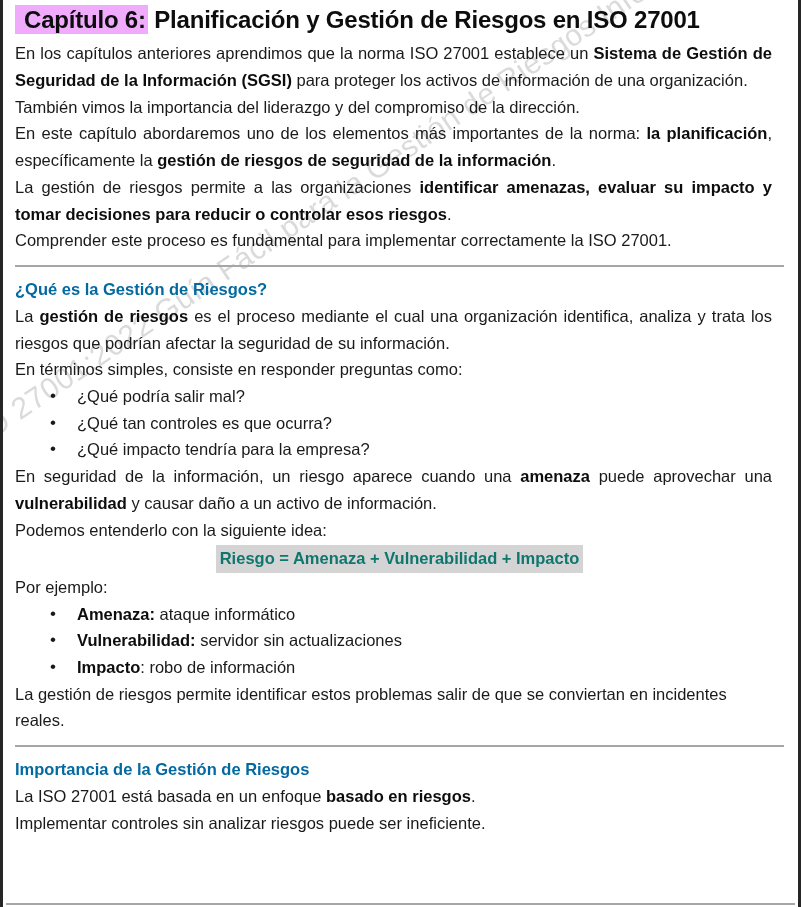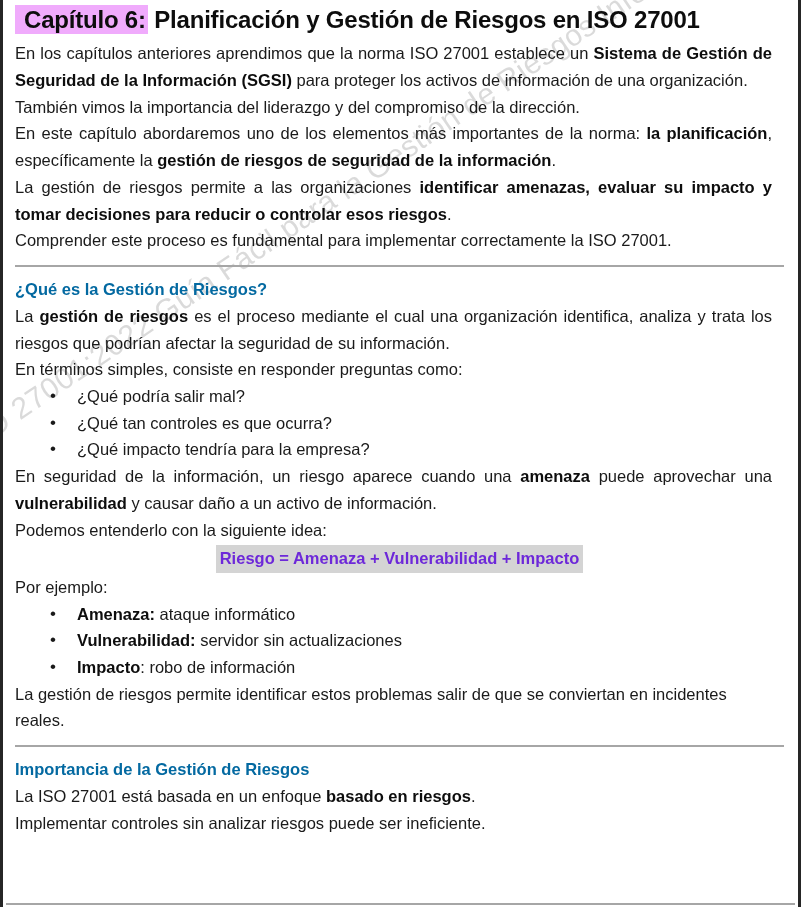--- a/index.html
+++ b/index.html
@@ -123,21 +123,21 @@
     text-align: center;
     margin: 2px 0 1px 0;
   }
   .formula {
     display: inline-block;
     background: #d4d4d4;
     font-size: 16.5px;
     font-weight: bold;
     line-height: 1.55;
     padding: 1px 4px;
-    color: #6d28d9;
+    color: #0f766e;
   }
 </style>
 </head>
 <body>
 
 <div class="page">
 
   <div class="watermark">ISO 27001:2022 Guía Fácil para la Gestión de Riesgos Informáticos Ing. MSc. Eliseo Eulices Romero Ayala</div>
 
   <div class="content">

